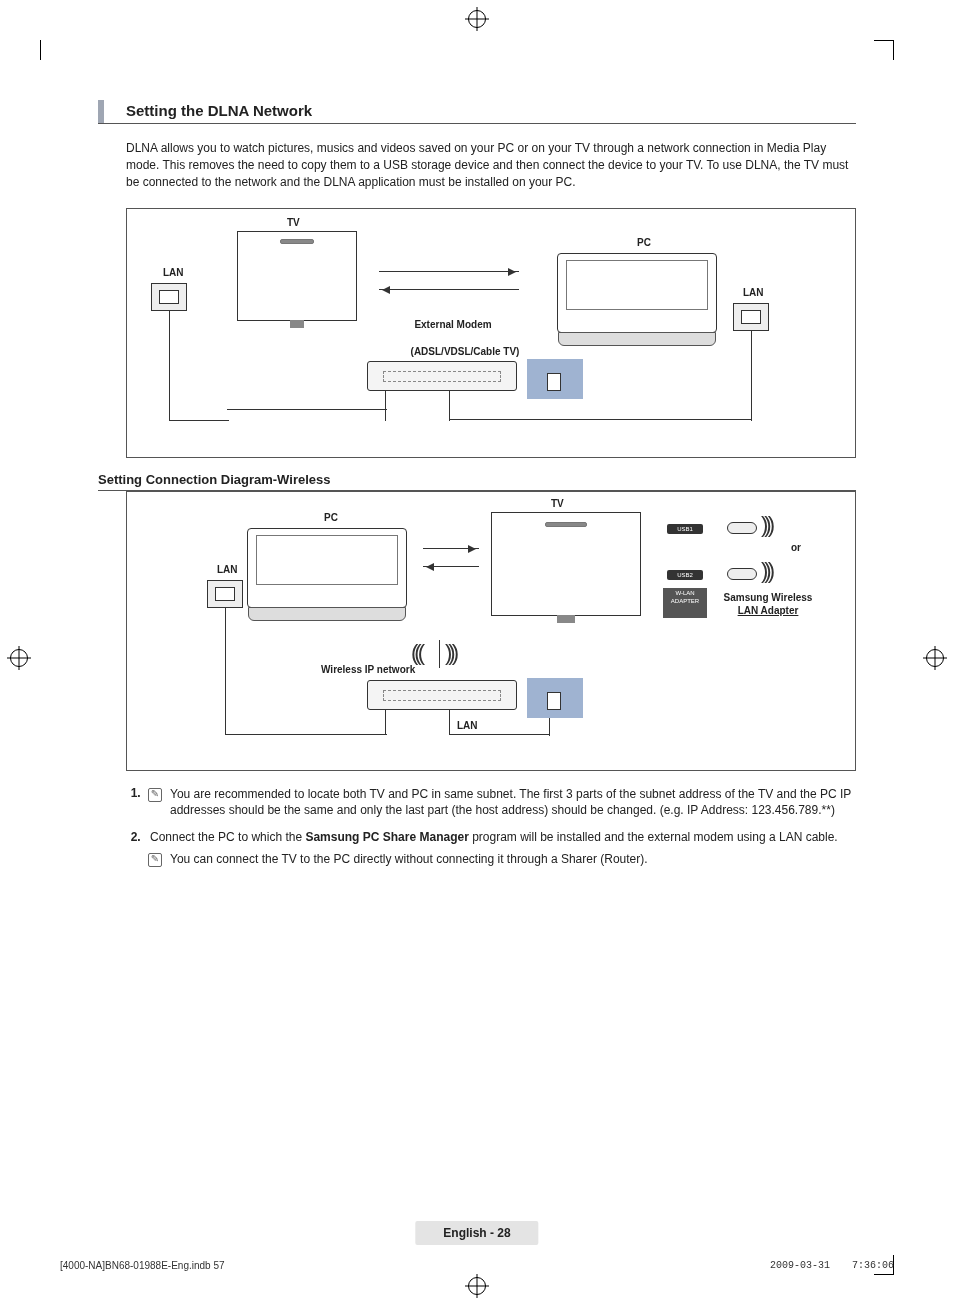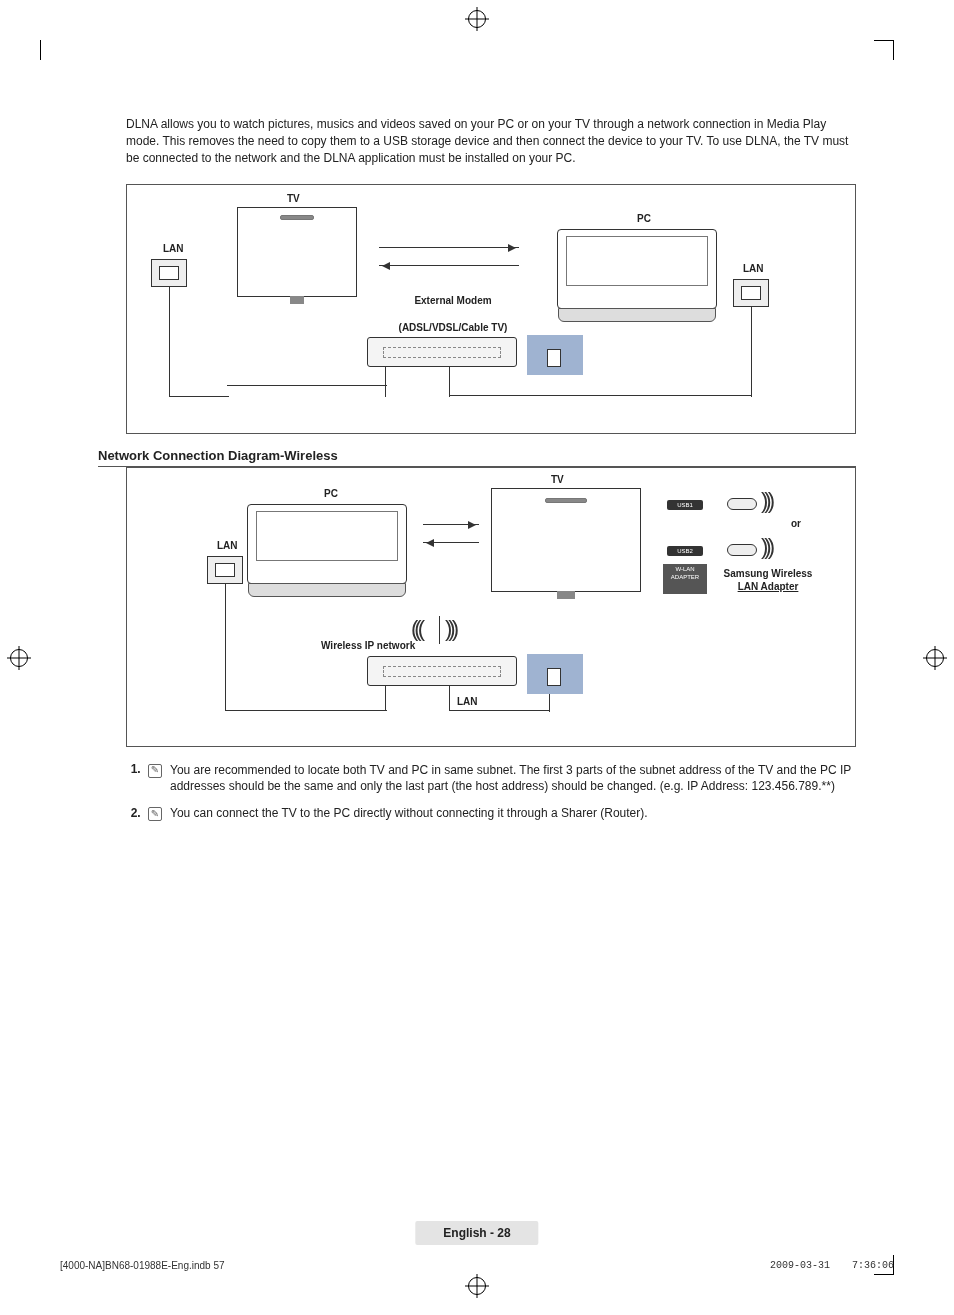--- a/index.html
+++ b/index.html
@@ -129,20 +129,24 @@
 <div class="reg-right">
     <div class="regmark"></div>
   </div>
 <div class="crop-top-right"></div>
 <div class="crop-top-left"></div>
 <div class="crop-bot-right"></div>
 
 <div class="page">
 
 
+  <div class="section-title-row">
+    <div class="section-marker"></div>
+    <div class="section-title">Setting the DLNA Network</div>
+  </div>
 
   <p class="intro">DLNA allows you to watch pictures, musics and videos saved on your PC or on your TV through a network connection in Media Play mode. This removes the need to copy them to a USB storage device and then connect the device to your TV. To use DLNA, the TV must be connected to the network and the DLNA application must be installed on your PC.</p>
 
   <div class="diagram-box d1">
     <div class="dlabel" style="left:160px;top:8px;">TV</div>
     <div class="dev screen stand" style="left:110px;top:22px;width:120px;height:90px;"></div>
     <div class="dlabel" style="left:36px;top:58px;">LAN</div>
     <div class="port" style="left:24px;top:74px;"></div>
 
     <div class="dlabel" style="left:510px;top:28px;">PC</div>
@@ -150,35 +154,35 @@
       <div style="position:absolute;left:8px;right:8px;top:6px;height:50px;border:1px solid #777;"></div>
       <div style="position:absolute;left:0;right:0;bottom:-14px;height:14px;background:#ddd;border:1px solid #555;border-radius:0 0 6px 6px;"></div>
     </div>
     <div class="dlabel" style="left:616px;top:78px;">LAN</div>
     <div class="port" style="left:606px;top:94px;"></div>
 
     <div class="arrow-r" style="left:252px;top:62px;width:140px;"></div>
     <div class="arrow-l" style="left:252px;top:80px;width:140px;"></div>
 
     <div class="dlabel" style="left:256px;top:110px;width:140px;">External Modem</div>
-    <div class="dlabel" style="left:256px;top:137px;width:140px;">(ADSL/VDSL/Cable TV)</div>
+    <div class="dlabel" style="left:268px;top:137px;width:140px;">(ADSL/VDSL/Cable TV)</div>
     <div class="dev router" style="left:240px;top:152px;width:150px;height:30px;"></div>
     <div class="dev" style="left:400px;top:150px;width:56px;height:40px;background:#9fb3d1;border:none;">
       <div style="position:absolute;left:20px;top:14px;width:14px;height:18px;border:1px solid #333;background:#fff;"></div>
     </div>
 
     <div class="wire" style="left:42px;top:102px;width:60px;height:110px;border-right:none;"></div>
     <div class="wire" style="left:100px;top:200px;width:160px;height:12px;border-left:none;border-bottom:none;border-right:none;border-top:1px solid #333;"></div>
     <div class="wire" style="left:258px;top:182px;width:1px;height:30px;border:none;border-left:1px solid #333;"></div>
     <div class="wire" style="left:322px;top:182px;width:1px;height:30px;border:none;border-left:1px solid #333;"></div>
     <div class="wire" style="left:322px;top:210px;width:302px;height:1px;border:none;border-top:1px solid #333;"></div>
     <div class="wire" style="left:624px;top:122px;width:1px;height:90px;border:none;border-left:1px solid #333;"></div>
   </div>
 
-  <div class="subhead">Network Connection Diagram-Wireless</div>
+  <div class="subhead">Setting Connection Diagram-Wireless</div>
   <div class="diagram-box d2">
     <div class="dlabel" style="left:197px;top:20px;">PC</div>
     <div class="dev" style="left:120px;top:36px;width:160px;height:80px;border-radius:4px;">
       <div style="position:absolute;left:8px;right:8px;top:6px;height:50px;border:1px solid #777;"></div>
       <div style="position:absolute;left:0;right:0;bottom:-14px;height:14px;background:#ddd;border:1px solid #555;border-radius:0 0 6px 6px;"></div>
     </div>
     <div class="dlabel" style="left:90px;top:72px;">LAN</div>
     <div class="port" style="left:80px;top:88px;"></div>
 
     <div class="dlabel" style="left:424px;top:6px;">TV</div>
@@ -217,20 +221,23 @@
   </div>
 
   <ol class="steps">
     <li>
       <div class="note-row">
         <span class="note-icon">✎</span>
         <span class="note-text">You are recommended to locate both TV and PC in same subnet. The first 3 parts of the subnet address of the TV and the PC IP addresses should be the same and only the last part (the host address) should be changed. (e.g. IP Address: 123.456.789.**)</span>
       </div>
     </li>
     <li>
+      <span class="body">
+        <span>Connect the PC to which the </span><b>Samsung PC Share Manager</b><span> program will be installed and the external modem using a LAN cable.</span>
+      </span>
       <div class="note-row">
         <span class="note-icon">✎</span>
         <span class="note-text">You can connect the TV to the PC directly without connecting it through a Sharer (Router).</span>
       </div>
     </li>
   </ol>
 
   <div class="page-num">English - 28</div>
 </div>
 

